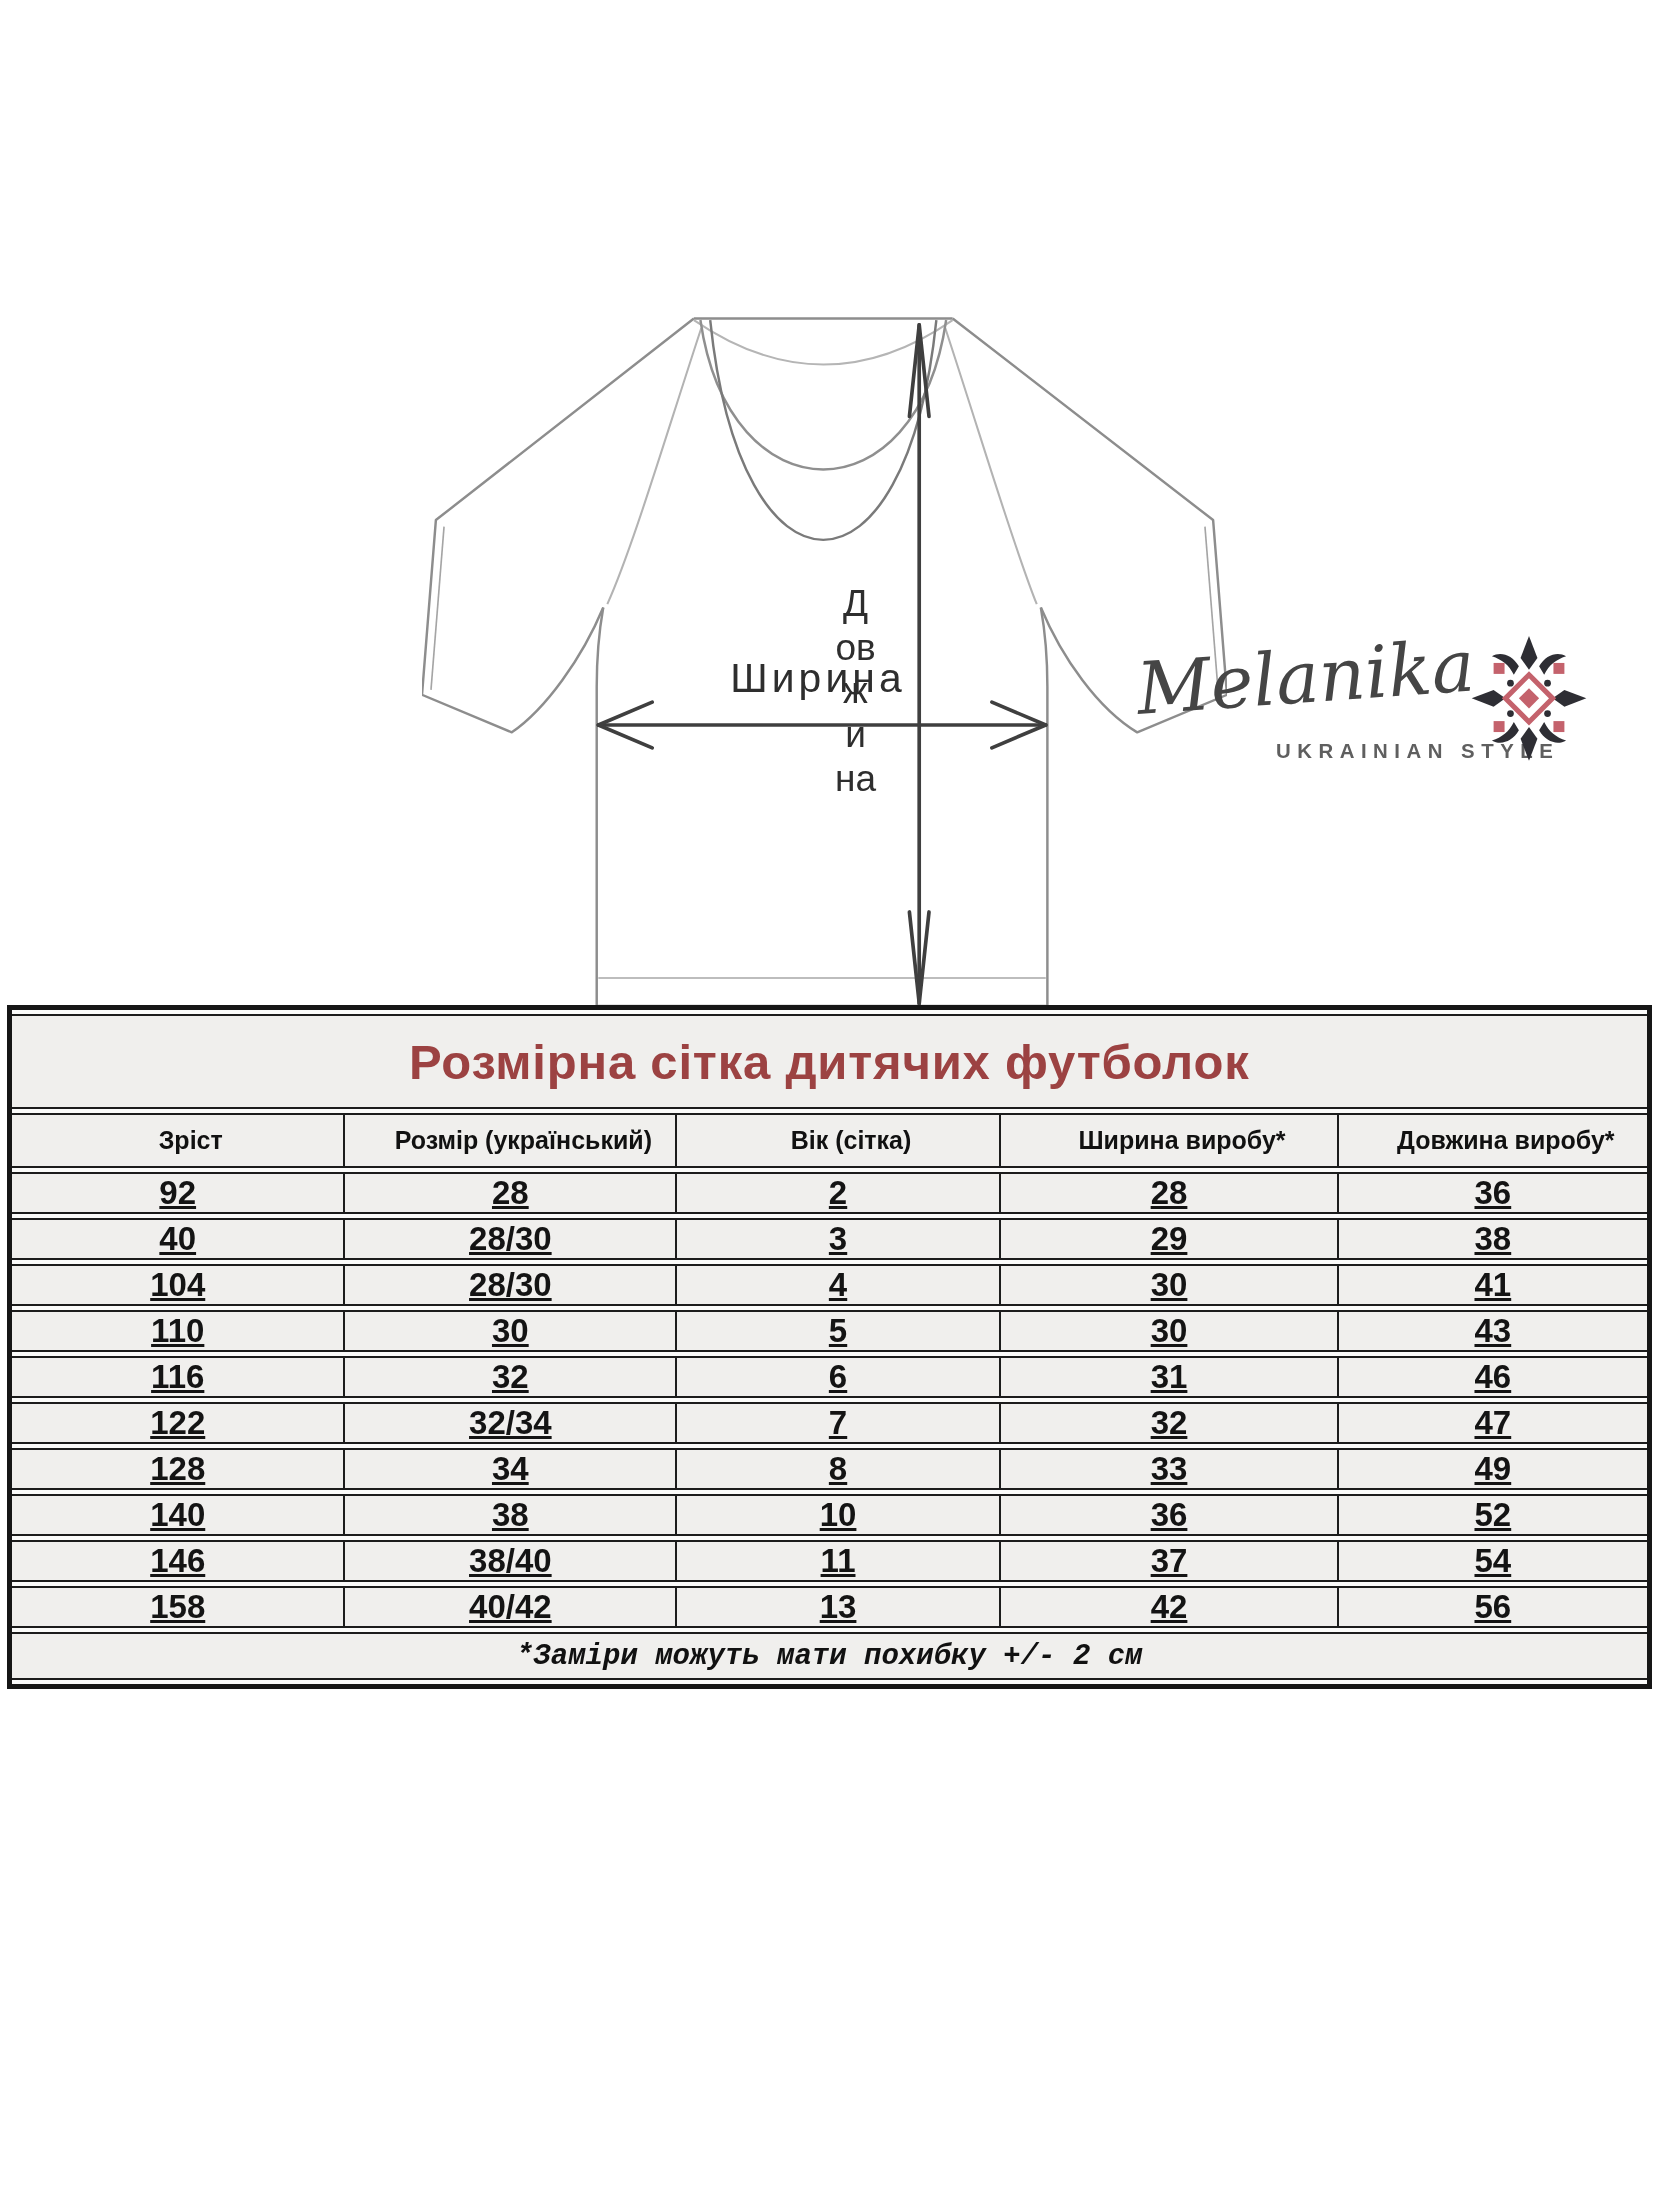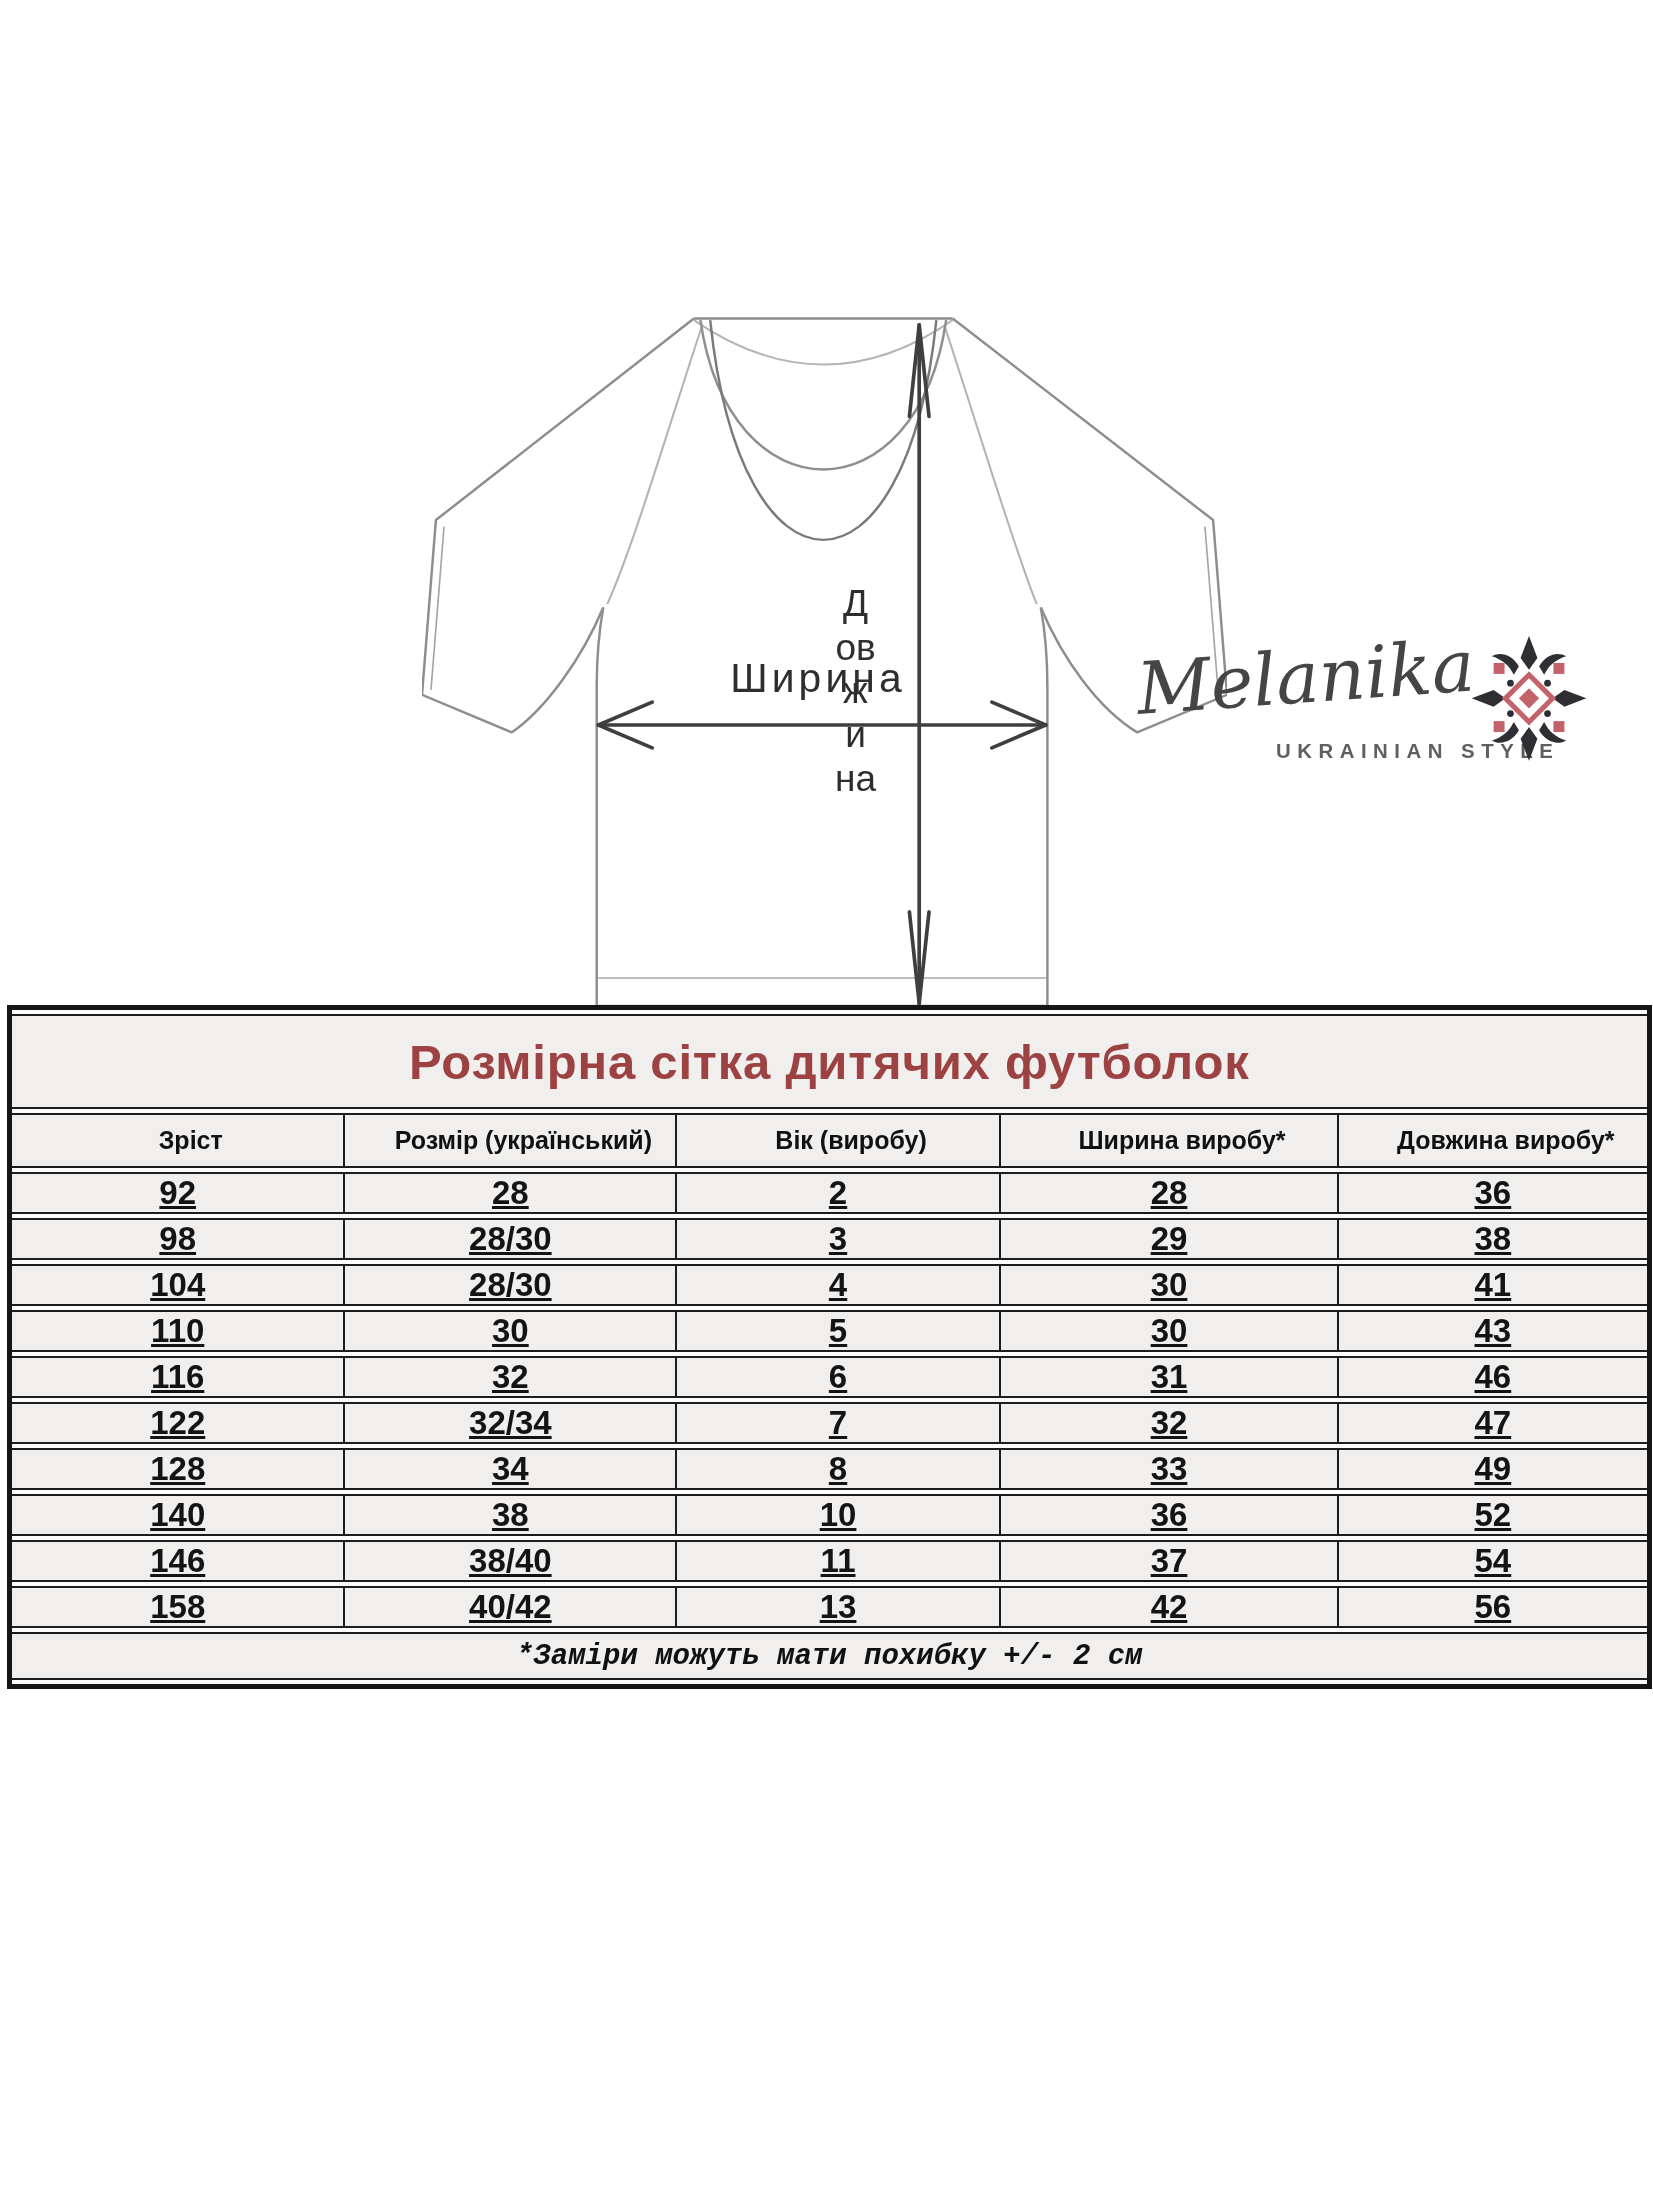--- a/index.html
+++ b/index.html
@@ -201,35 +201,35 @@
           <col style="width:20.7%">
           <col style="width:18.8%">
       </colgroup>
       <tbody>
         <tr>
           <td class="title-cell" colspan="5">Розмірна сітка дитячих футболок</td>
         </tr>
         <tr>
             <th>Зріст</th>
             <th>Розмір (український)</th>
-            <th>Вік (виробу)</th>
+            <th>Вік (сітка)</th>
             <th>Ширина виробу*</th>
             <th>Довжина виробу*</th>
           </tr>
       </tbody>
       <tbody>
           <tr>
             <td class="data-cell">92</td>
             <td class="data-cell">28</td>
             <td class="data-cell">2</td>
             <td class="data-cell">28</td>
             <td class="data-cell">36</td>
           </tr>
           <tr>
-            <td class="data-cell">98</td>
+            <td class="data-cell">40</td>
             <td class="data-cell">28/30</td>
             <td class="data-cell">3</td>
             <td class="data-cell">29</td>
             <td class="data-cell">38</td>
           </tr>
           <tr>
             <td class="data-cell">104</td>
             <td class="data-cell">28/30</td>
             <td class="data-cell">4</td>
             <td class="data-cell">30</td>

